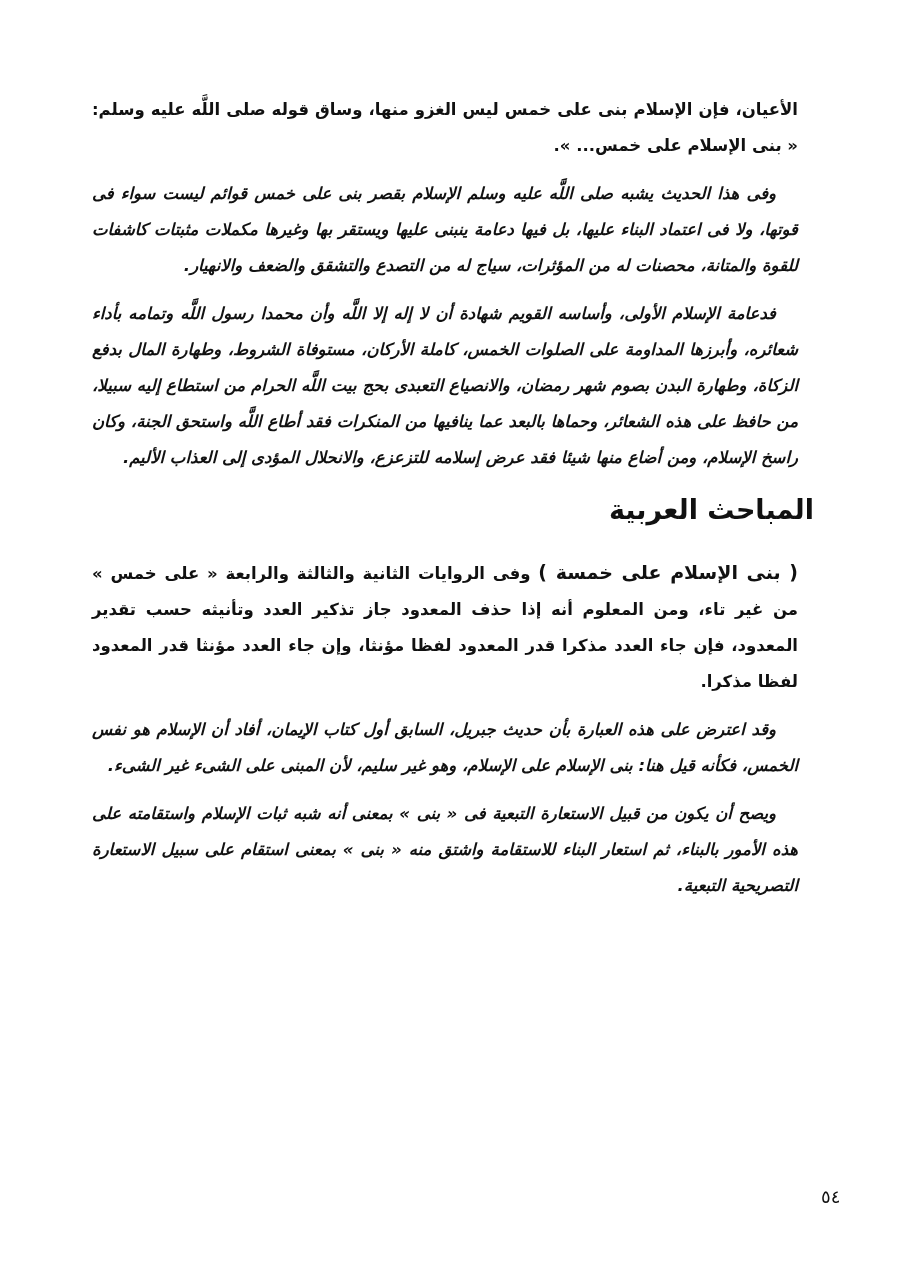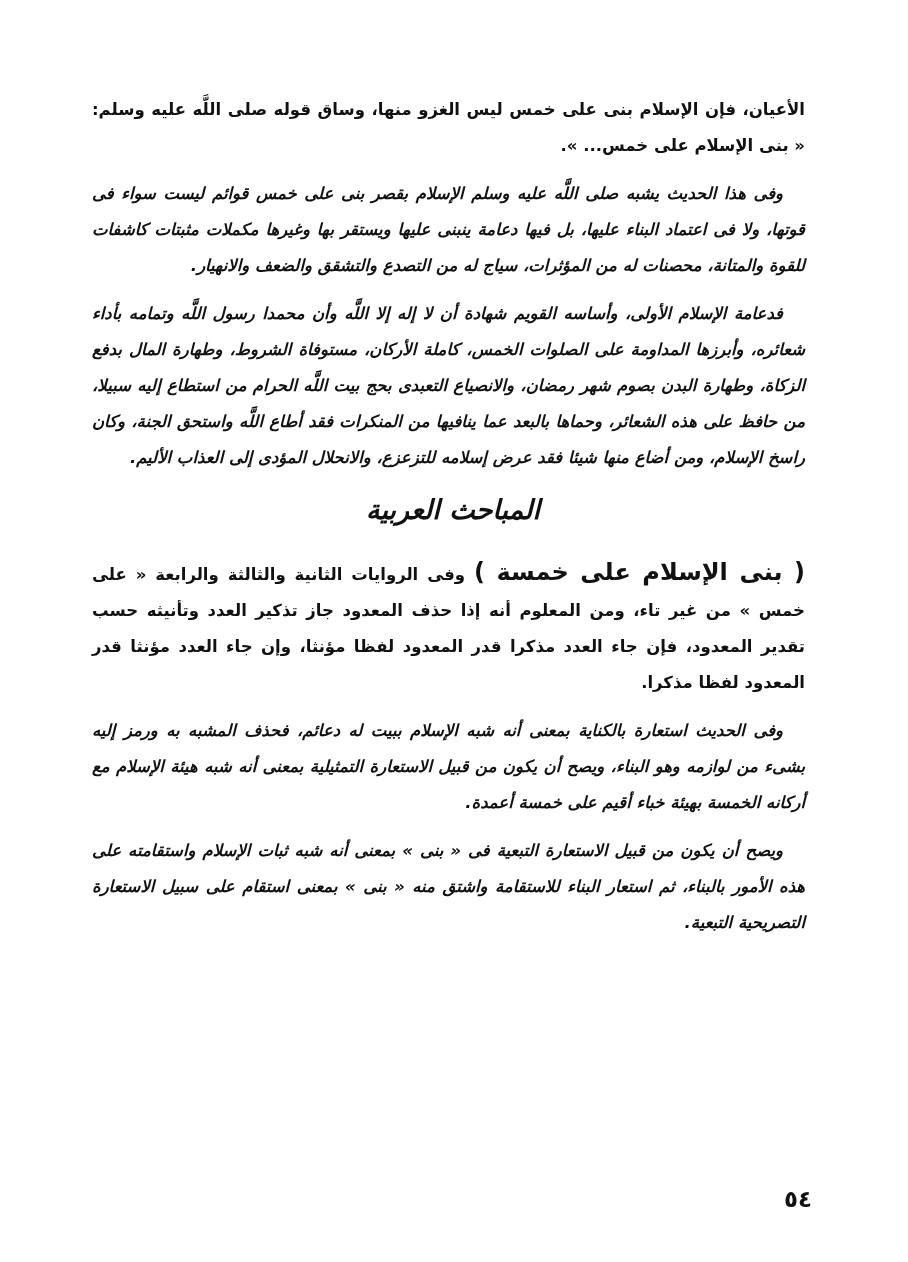--- a/index.html
+++ b/index.html
@@ -20,69 +20,68 @@
       left: 92px;
       top: 92px;
       width: 722px;
       direction: rtl;
     }
     .para {
       font-size: 16.5px;
       line-height: 36px;
       text-align: justify;
       text-align-last: right;
-      margin: 0 9px 12px 0;
+      margin: 0 16px 12px 0;
       font-weight: bold;
       letter-spacing: 0;
     }
     .para.indent {
       text-indent: 22px;
       font-style: italic;
     }
     .para.no-indent {
       text-indent: 0;
     }
     .heading {
       font-size: 27px;
       font-weight: bold;
-      text-align: center;
+      text-align: right;
       margin: 12px 0 22px 0;
       line-height: 44px;
-      font-style: italic;
     }
     .bold-lead {
-      font-size: 24px;
+      font-size: 19px;
       font-weight: bold;
     }
     .page-number {
       position: absolute;
-      left: 784px;
+      left: 821px;
       top: 1186px;
-      font-size: 23px;
-      font-weight: bold;
+      font-size: 18px;
+      font-weight: normal;
       direction: rtl;
     }
   </style>
 </head>
 <body>
 
 <div class="page">
 
   <p class="para no-indent">الأعيان، فإن الإسلام بنى على خمس ليس الغزو منها، وساق قوله صلى اللَّه عليه وسلم: « بنى الإسلام على خمس... ».</p>
 
   <p class="para indent">وفى هذا الحديث يشبه صلى اللَّه عليه وسلم الإسلام بقصر بنى على خمس قوائم ليست سواء فى قوتها، ولا فى اعتماد البناء عليها، بل فيها دعامة ينبنى عليها ويستقر بها وغيرها مكملات مثبتات كاشفات للقوة والمتانة، محصنات له من المؤثرات، سياج له من التصدع والتشقق والضعف والانهيار.</p>
 
   <p class="para indent">فدعامة الإسلام الأولى، وأساسه القويم شهادة أن لا إله إلا اللَّه وأن محمدا رسول اللَّه وتمامه بأداء شعائره، وأبرزها المداومة على الصلوات الخمس، كاملة الأركان، مستوفاة الشروط، وطهارة المال بدفع الزكاة، وطهارة البدن بصوم شهر رمضان، والانصياع التعبدى بحج بيت اللَّه الحرام من استطاع إليه سبيلا، من حافظ على هذه الشعائر، وحماها بالبعد عما ينافيها من المنكرات فقد أطاع اللَّه واستحق الجنة، وكان راسخ الإسلام، ومن أضاع منها شيئا فقد عرض إسلامه للتزعزع، والانحلال المؤدى إلى العذاب الأليم.</p>
 
   <h2 class="heading">المباحث العربية</h2>
 
   <p class="para no-indent"><span class="bold-lead">( بنى الإسلام على خمسة )</span><span> وفى الروايات الثانية والثالثة والرابعة « على خمس » من غير تاء، ومن المعلوم أنه إذا حذف المعدود جاز تذكير العدد وتأنيثه حسب تقدير المعدود، فإن جاء العدد مذكرا قدر المعدود لفظا مؤنثا، وإن جاء العدد مؤنثا قدر المعدود لفظا مذكرا.</span></p>
 
 
+  <p class="para indent">وقد اعترض على هذه العبارة بأن حديث جبريل، السابق أول كتاب الإيمان، أفاد أن الإسلام هو نفس الخمس، فكأنه قيل هنا: بنى الإسلام على الإسلام، وهو غير سليم، لأن المبنى على الشىء غير الشىء.</p>
 
 
-  <p class="para indent">وفى الحديث استعارة بالكناية بمعنى أنه شبه الإسلام ببيت له دعائم، فحذف المشبه به ورمز إليه بشىء من لوازمه وهو البناء، ويصح أن يكون من قبيل الاستعارة التمثيلية بمعنى أنه شبه هيئة الإسلام مع أركانه الخمسة بهيئة خباء أقيم على خمسة أعمدة.</p>
 
   <p class="para indent">ويصح أن يكون من قبيل الاستعارة التبعية فى « بنى » بمعنى أنه شبه ثبات الإسلام واستقامته على هذه الأمور بالبناء، ثم استعار البناء للاستقامة واشتق منه « بنى » بمعنى استقام على سبيل الاستعارة التصريحية التبعية.</p>
 
 </div>
 
 <div class="page-number">٥٤</div>
 
 </body></html>

